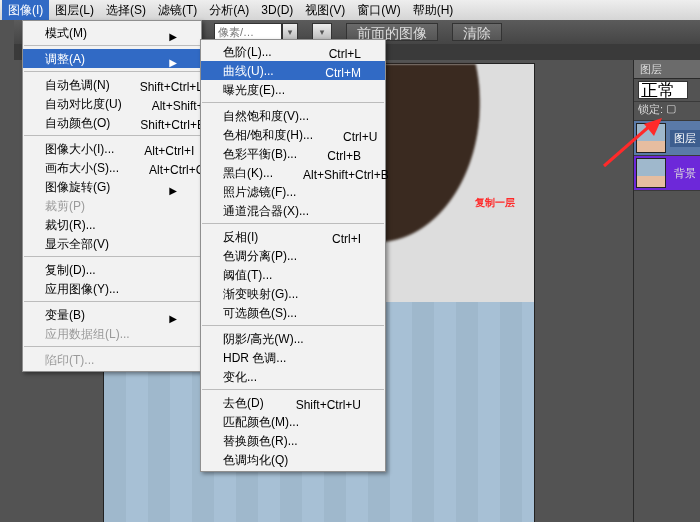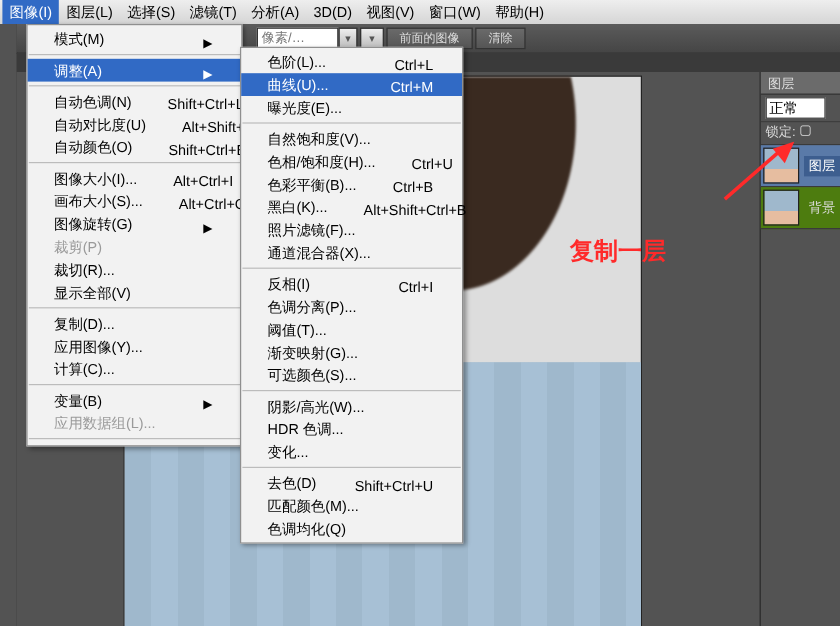--- a/index.html
+++ b/index.html
@@ -1,64 +1,64 @@
 <!DOCTYPE html>
 <html><head>
 <meta charset="utf-8">
 <style>
   html,body{margin:0;padding:0;font-family:"Microsoft YaHei",SimSun,Arial,sans-serif;font-size:12px;background:#4a4a4a;overflow:hidden;width:700px;height:522px;position:relative}
   .menubar{position:absolute;left:0;top:0;right:0;height:20px;background:linear-gradient(#eee,#d5d5d5);border-bottom:1px solid #888;display:flex;align-items:center;padding-left:2px}
   .menubar .mi{padding:2px 6px;color:#000;white-space:nowrap}
   .menubar .mi.sel{background:#316ac5;color:#fff}
   .leftbar{position:absolute;left:0;top:20px;width:14px;bottom:0;background:#535353;border-right:1px solid #2a2a2a}
-  .toolbar{position:absolute;left:14px;top:20px;right:0;height:24px;background:linear-gradient(#5b5b5b,#454545);border-bottom:1px solid #222;display:flex;align-items:center;gap:2px;padding-left:200px;color:#ddd}
+  .toolbar{position:absolute;left:14px;top:20px;right:0;height:24px;background:linear-gradient(#5b5b5b,#454545);border-bottom:1px solid #222;display:flex;align-items:center;gap:14px;padding-left:200px;color:#ddd}
   .toolbar .combo{display:flex;align-items:center}
   .toolbar input[type=text]{background:#fff;border:1px solid #333;height:16px;width:60px;font-size:11px;padding:0 3px}
   .toolbar .dd{width:14px;height:16px;background:linear-gradient(#eee,#bbb);border:1px solid #333;display:flex;align-items:center;justify-content:center}
-  .toolbar button{background:linear-gradient(#6a6a6a,#555);border:1px solid #333;color:#ddd;font-size:10px;padding:1px 10px;height:18px}
+  .toolbar button{background:linear-gradient(#6a6a6a,#555);border:1px solid #333;color:#ddd;font-size:14px;padding:1px 10px;height:18px}
   .dark-strip{position:absolute;left:14px;top:44px;right:0;height:16px;background:#3a3a3a}
   .canvas-panel{position:absolute;left:14px;top:60px;right:66px;bottom:0;background:#535353}
   .canvas{position:absolute;left:90px;top:4px;width:430px;height:458px;background:#ddd;box-shadow:0 0 0 1px #222}
   .sweater{position:absolute;left:0;right:0;bottom:0;height:220px;background:#9fb8cc}
   .sw-pat{position:absolute;inset:0;background:
      repeating-linear-gradient(90deg,#9fb8cc 0 22px,#a7c0d5 22px 44px),
      radial-gradient(circle at 10% 30%,#354a99 0 14px,transparent 15px),
      radial-gradient(circle at 35% 55%,#354a99 0 14px,transparent 15px),
      radial-gradient(circle at 60% 25%,#354a99 0 14px,transparent 15px),
      radial-gradient(circle at 85% 60%,#354a99 0 14px,transparent 15px),
      radial-gradient(circle at 22% 75%,#f2d23c 0 10px,transparent 11px),
      radial-gradient(circle at 72% 80%,#f2d23c 0 10px,transparent 11px);
      background-blend-mode:normal}
   .hair{position:absolute;left:130px;top:0;width:260px;height:260px;background:radial-gradient(ellipse 170px 230px at 55% 15%,#3a2a20 0 60%,transparent 61%);filter:blur(1px)}
   .ear{position:absolute;left:155px;top:160px;width:30px;height:40px;background:#e6bda0;border-radius:50%}
   .wall{position:absolute;inset:0;background:linear-gradient(#f2efe8,#e3ddd0);z-index:-1}
   .layers-panel{position:absolute;right:0;top:60px;width:66px;bottom:0;background:#535353;border-left:1px solid #2a2a2a}
   .lp-tab{height:18px;background:#6b6b6b;color:#ddd;font-size:11px;display:flex;align-items:center;padding-left:6px;border-bottom:1px solid #2a2a2a}
   .lp-mode{height:22px;background:#535353;display:flex;align-items:center;padding-left:4px;border-bottom:1px solid #3a3a3a}
-  .lp-mode .sel{background:#fff;border:1px solid #333;height:16px;width:44px;font-size:12px;padding:0 2px;display:flex;align-items:center}
+  .lp-mode .sel{background:#fff;border:1px solid #333;height:16px;width:44px;font-size:17px;padding:0 2px;display:flex;align-items:center}
   .lp-lock{height:18px;background:#535353;color:#ddd;font-size:11px;display:flex;align-items:flex-start;padding-left:4px;border-bottom:1px solid #3a3a3a}
-  .lrow{height:34px;background:#4d7c0f;border-bottom:1px solid #3a3a3a;display:flex;align-items:center;padding-left:2px;gap:2px}
+  .lrow{height:34px;background:#6d28d9;border-bottom:1px solid #3a3a3a;display:flex;align-items:center;padding-left:2px;gap:2px}
   .lrow.sel{background:#5a7aa8}
   .lrow-wrap{position:relative;margin-left:0}
   .thumb{width:28px;height:28px;background:linear-gradient(#9fb8cc 60%,#e6bda0 0);border:1px solid #222}
   .lname{background:#4b6b99;color:#fff;font-size:11px;padding:1px 4px;margin-left:2px}
   .lrow.sel .lname{background:#3d5e8f}
   .lrow:not(.sel) .lname{background:transparent;color:#ddd}
 
   
   .menu{position:absolute;background:#f2f2f2;border:1px solid #8f8f8f;box-shadow:2px 2px 4px rgba(0,0,0,.4);padding:2px 0}
   .menu .row{display:flex;align-items:flex-end;height:19px;padding:0 24px 0 22px;color:#000;white-space:nowrap;justify-content:space-between;gap:30px}
   .menu .row.dis{color:#9a9a9a}
   .menu .row.hl{background:#316ac5;color:#fff}
   .menu .row .arr{font-size:10px}
   .menu hr{border:none;border-top:1px solid #bcbcbc;margin:3px 1px}
   #menu-image{left:22px;top:20px;width:178px}
   #menu-adjust{left:200px;top:39px;width:184px}
 
-  .annot{position:absolute;color:#ff2a2a;font-size:20px;font-weight:bold}
+  .annot{position:absolute;color:#ff2a2a;font-size:10px;font-weight:bold}
   .arrow{position:absolute;left:602px;top:118px;width:60px;height:50px;pointer-events:none}
   svg{display:block}
   .tri{fill:#ff2a2a}
   .chev{font-size:9px;color:#555}
 </style>
 </head>
 <body>
 
 <div class="menubar">
   <span class="mi sel">图像(I)</span>
@@ -166,34 +166,34 @@
     </div>
     <hr>
     <div class="row">
       <span>复制(D)...</span>
       <span></span>
     </div>
     <div class="row">
       <span>应用图像(Y)...</span>
       <span></span>
     </div>
-    <div class="row">
-      <span>计算(C)...</span>
-      <span></span>
-    </div>
     <hr>
     <div class="row">
       <span>变量(B)</span>
       <span class="arr">▶</span>
     </div>
     <div class="row dis">
       <span>应用数据组(L)...</span>
       <span></span>
     </div>
     <hr>
+    <div class="row dis">
+      <span>陷印(T)...</span>
+      <span></span>
+    </div>
   </div>
 
 <div class="menu" id="menu-adjust">
     <div class="row">
       <span>色阶(L)...</span>
       <span>Ctrl+L</span>
     </div>
     <div class="row hl">
       <span>曲线(U)...</span>
       <span>Ctrl+M</span>
@@ -261,20 +261,24 @@
       <span>变化...</span>
       <span></span>
     </div>
     <hr>
     <div class="row">
       <span>去色(D)</span>
       <span>Shift+Ctrl+U</span>
     </div>
     <div class="row">
       <span>匹配颜色(M)...</span>
+      <span></span>
+    </div>
+    <div class="row">
+      <span>替换颜色(R)...</span>
       <span></span>
     </div>
     <div class="row">
       <span>色调均化(Q)</span>
       <span></span>
     </div>
   </div>
 
 <div class="annot" style="left:475px;top:196px">复制一层</div>
 <svg class="arrow" viewBox="0 0 60 50">

